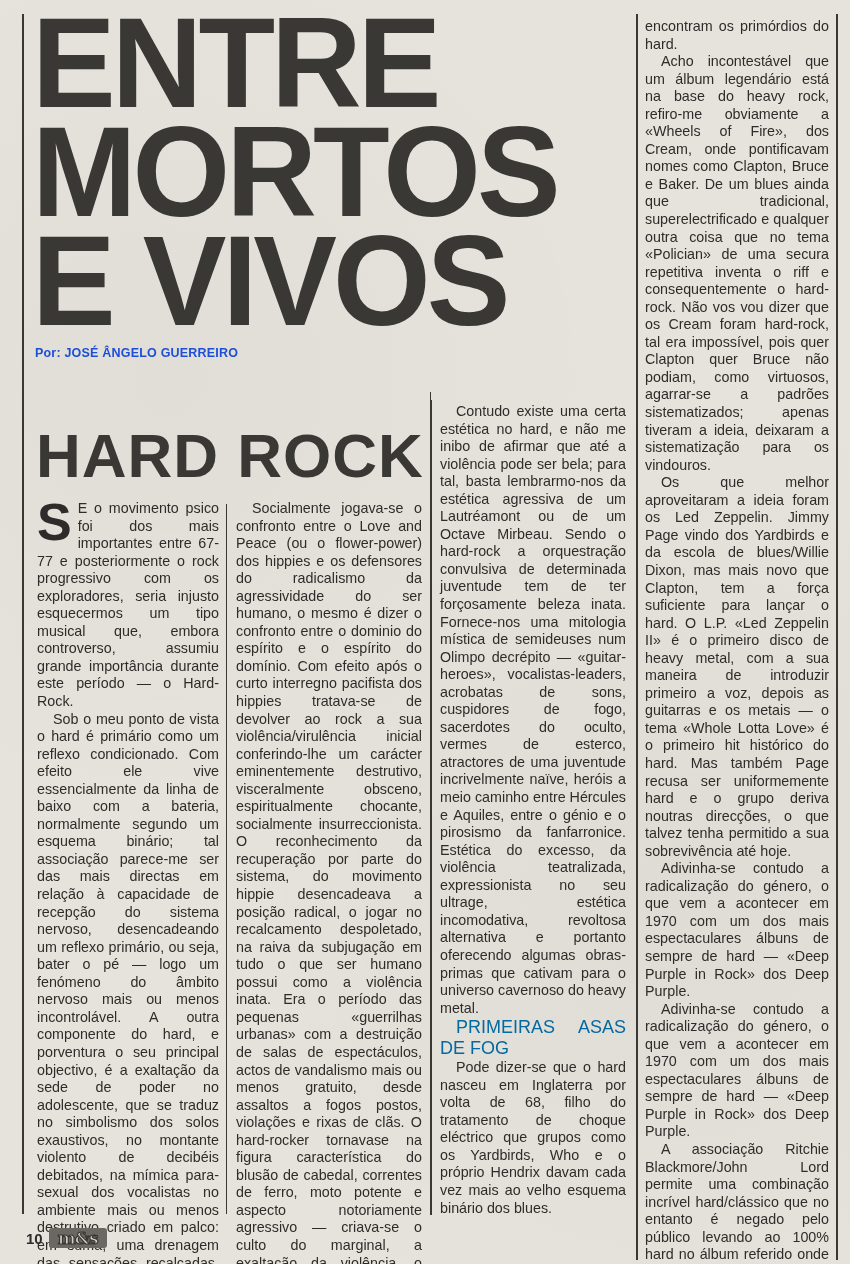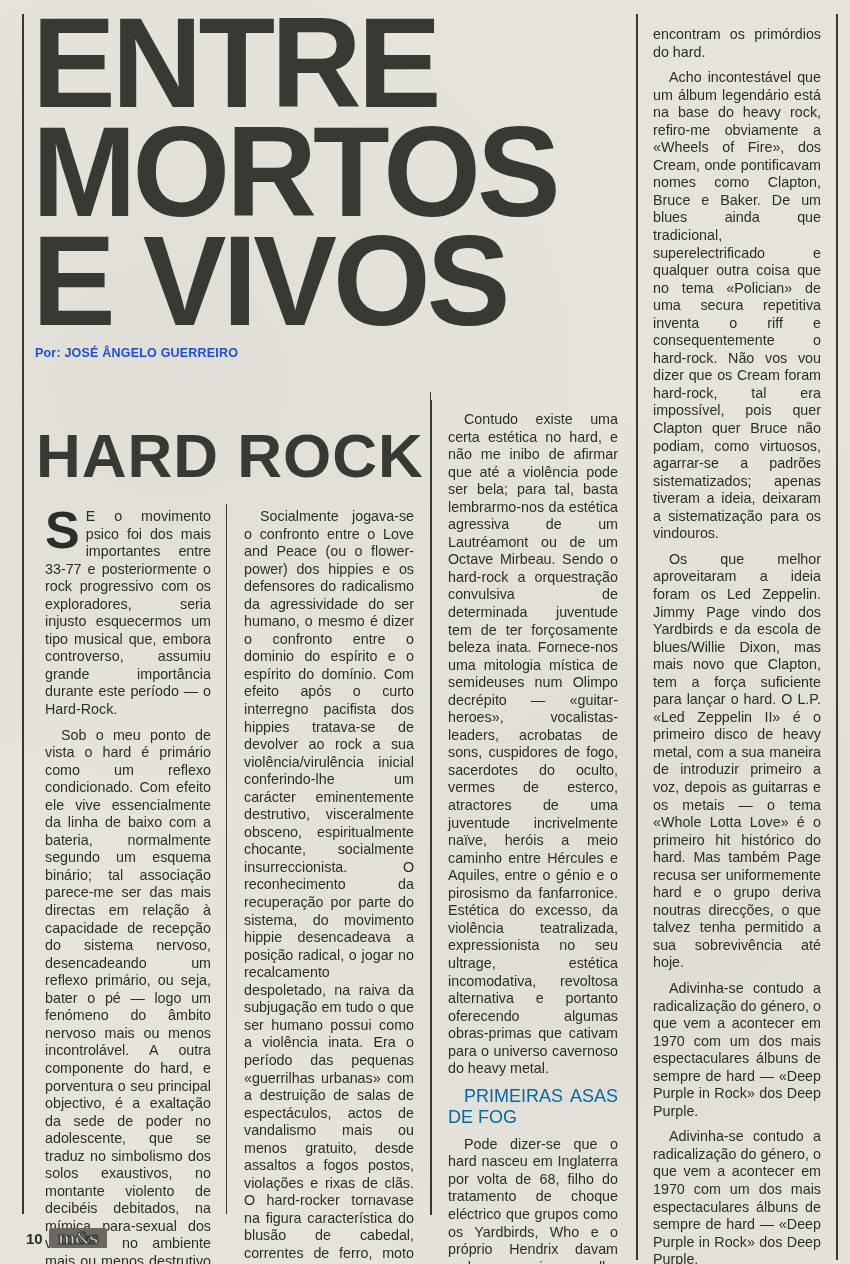--- a/index.html
+++ b/index.html
@@ -25,21 +25,21 @@
     font-weight:bold; font-size:12.5px; letter-spacing:0.2px; color:#1d4ed8;
   }
   .section-title {
     position:absolute; left:36px; top:420px;
     font-weight:bold; font-size:62px; letter-spacing:1px; color:#3a3835;
   }
   .col {
     position:absolute; font-size:14.3px; line-height:17.55px;
     text-align:justify; hyphens:manual; color:#2e2c2a;
   }
-  .col p { margin:8px; text-indent:16px; }
+  .col p { margin:0; text-indent:16px; }
   .col p.noindent { text-indent:0; }
   .dropcap {
     float:left; font-weight:bold; font-size:52px; line-height:40px;
     margin:2px 6px 0 0; color:#2e2c2a;
   }
   .subhead {
     font-weight:normal; font-size:18px; line-height:21px; margin:22px 0 24px 0;
     text-indent:0; color:#0369a1;
   }
   .footer {
@@ -66,21 +66,21 @@
   <div>ENTRE</div>
   <div>MORTOS</div>
   <div>E VIVOS</div>
 </div>
 
 <div class="byline">Por: JOSÉ ÂNGELO GUERREIRO</div>
 
 <div class="section-title">HARD ROCK</div>
 
 <div class="col" style="left:37px; top:500px; width:182px;">
-  <p class="noindent"><span class="dropcap">S</span><span>E o movimento psico foi dos mais importantes entre 33-77 e posteriormente o rock progressivo com os exploradores, seria injusto esquecermos um tipo musical que, embora controverso, assumiu grande importância durante este período — o Hard-Rock.</span></p>
+  <p class="noindent"><span class="dropcap">S</span><span>E o movimento psico foi dos mais importantes entre 67-77 e posteriormente o rock progressivo com os exploradores, seria injusto esquecermos um tipo musical que, embora controverso, assumiu grande importância durante este período — o Hard-Rock.</span></p>
   <p>Sob o meu ponto de vista o hard é primário como um reflexo condicionado. Com efeito ele vive essencialmente da linha de baixo com a bateria, normalmente segundo um esquema binário; tal associação parece-me ser das mais directas em relação à capacidade de recepção do sistema nervoso, desencadeando um reflexo primário, ou seja, bater o pé — logo um fenómeno do âmbito nervoso mais ou menos incontrolável. A outra componente do hard, e porventura o seu principal objectivo, é a exaltação da sede de poder no adolescente, que se traduz no simbolismo dos solos exaustivos, no montante violento de decibéis debitados, na mímica para-sexual dos vocalistas no ambiente mais ou menos destrutivo criado em palco: em suma, uma drenagem das sensações recalcadas. Estamos em presença de um apelo à natureza primária da besta huma-</p>
 </div>
 
 <div class="col" style="left:236px; top:500px; width:186px;">
   <p>Socialmente jogava-se o confronto entre o Love and Peace (ou o flower-power) dos hippies e os defensores do radicalismo da agressividade do ser humano, o mesmo é dizer o confronto entre o dominio do espírito e o espírito do domínio. Com efeito após o curto interregno pacifista dos hippies tratava-se de devolver ao rock a sua violência/virulência inicial conferindo-lhe um carácter eminentemente destrutivo, visceralmente obsceno, espiritualmente chocante, socialmente insurreccionista. O reconhecimento da recuperação por parte do sistema, do movimento hippie desencadeava a posição radical, o jogar no recalcamento despoletado, na raiva da subjugação em tudo o que ser humano possui como a violência inata. Era o período das pequenas «guerrilhas urbanas» com a destruição de salas de espectáculos, actos de vandalismo mais ou menos gratuito, desde assaltos a fogos postos, violações e rixas de clãs. O hard-rocker tornavase na figura característica do blusão de cabedal, correntes de ferro, moto potente e aspecto notoriamente agressivo — criava-se o culto do marginal, a exaltação da violência, o atemorizar que faz a mamã de família mudar de passeio, mas em termos sociais facilmente destrutível, como qualquer confronto que apenas se apoie na violência desgarrada.</p>
 </div>
 
 <div class="col" style="left:440px; top:403px; width:186px;">
   <p>Contudo existe uma certa estética no hard, e não me inibo de afirmar que até a violência pode ser bela; para tal, basta lembrarmo-nos da estética agressiva de um Lautréamont ou de um Octave Mirbeau. Sendo o hard-rock a orquestração convulsiva de determinada juventude tem de ter forçosamente beleza inata. Fornece-nos uma mitologia mística de semideuses num Olimpo decrépito — «guitar-heroes», vocalistas-leaders, acrobatas de sons, cuspidores de fogo, sacerdotes do oculto, vermes de esterco, atractores de uma juventude incrivelmente naïve, heróis a meio caminho entre Hércules e Aquiles, entre o génio e o pirosismo da fanfarronice. Estética do excesso, da violência teatralizada, expressionista no seu ultrage, estética incomodativa, revoltosa alternativa e portanto oferecendo algumas obras-primas que cativam para o universo cavernoso do heavy metal.</p>
   <p class="subhead">PRIMEIRAS ASAS DE FOG</p>

